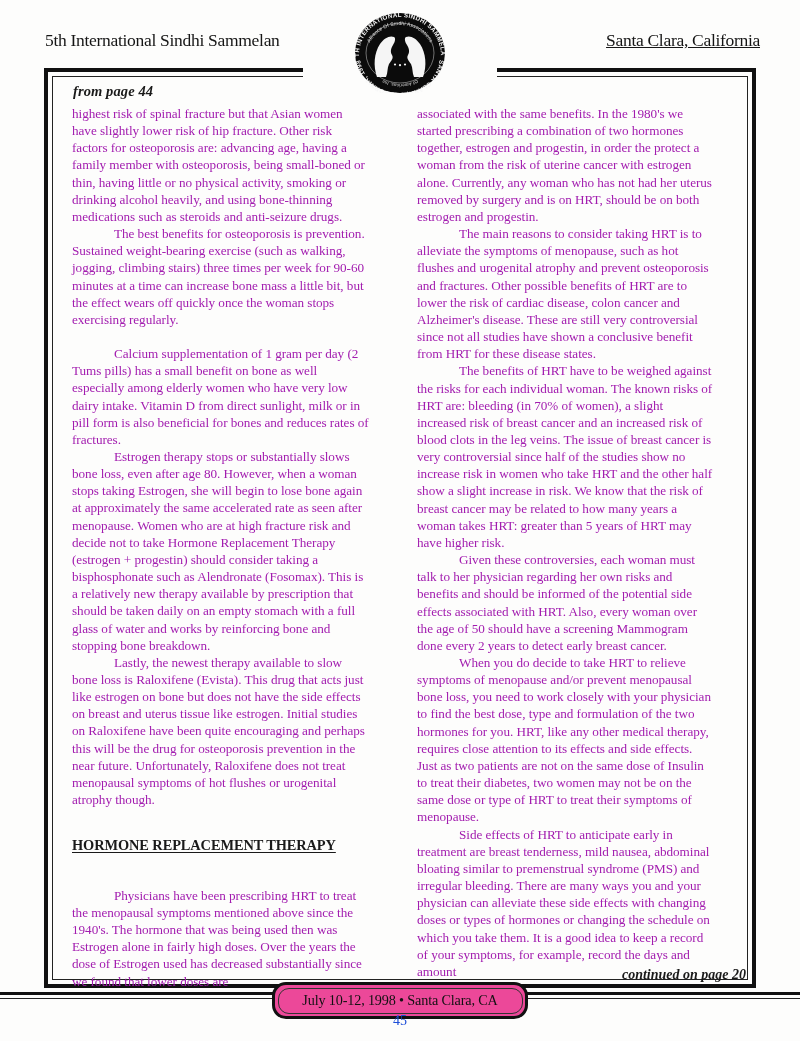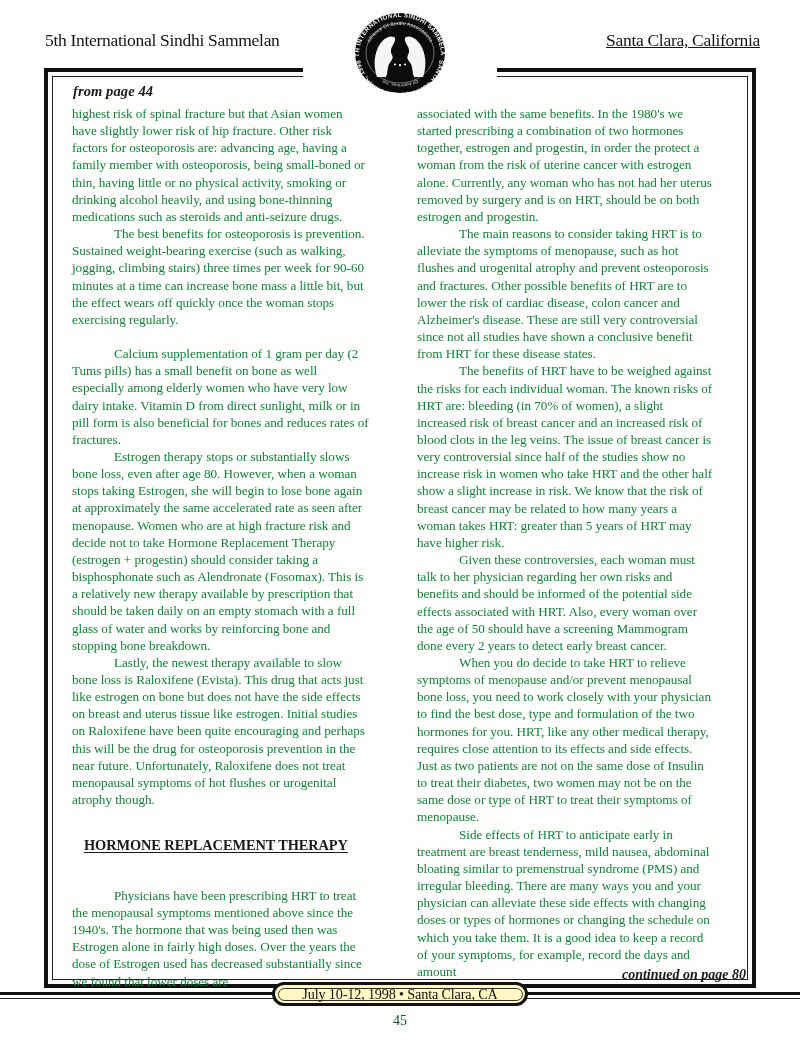--- a/index.html
+++ b/index.html
@@ -127,30 +127,30 @@
     height: 862px;
   }
   .col-left  { left: 0px; }
   .col-right { left: 345px; }
 
   p.para {
     margin: 0;
     font-size: 13.2px;
     line-height: 17.15px;
     text-align: left;
-    color: #15803d;
+    color: #a21caf;
     letter-spacing: -0.05px;
   }
   p.para.indent { text-indent: 42px; }
   p.para.gap-above { margin-top: 17px; }
 
   b.strong { font-weight: normal; text-align: right; }
 
   h3.section-head {
-    margin: 28px 0 0 12px;
+    margin: 28px 0 0 0;
     font-size: 14.4px;
     line-height: 18.5px;
     font-weight: bold;
     text-decoration: underline;
     text-underline-offset: 2px;
     letter-spacing: -0.1px;
     font-family: Liberation Serif, serif;
   }
   .head-line { display: block; }
 
@@ -182,24 +182,24 @@
   .rule-left-thick  { left: 0px;   top: 11px; width: 282px; }
   .rule-left-thin   { left: 0px;   top: 17px; width: 282px; }
   .rule-right-thick { right: 0px;  top: 11px; width: 285px; }
   .rule-right-thin  { right: 0px;  top: 17px; width: 285px; }
 
   .pill {
     position: absolute;
     left: 272px;
     top: 1px;
     width: 256px;
-    height: 24px;
+    height: 37px;
     border: 3.5px solid #111;
     border-radius: 14px;
-    background: #fef9c3;
+    background: #ec4899;
     box-sizing: border-box;
   }
   .pill-inner {
     position: absolute;
     left: 2.5px;
     top: 2.5px;
     right: 2.5px;
     bottom: 2.5px;
     border: 1px solid #333;
     border-radius: 11px;
@@ -215,21 +215,21 @@
     color: #111;
   }
 
   .page-number {
     position: absolute;
     left: 0;
     top: 1013px;
     width: 800px;
     text-align: center;
     font-size: 14px;
-    color: #14532d;
+    color: #1d4ed8;
   }
 </style>
 </head>
 <body>
 
 <div class="page">
 
   <div class="runhead">
     <div class="runhead-left">5th International Sindhi Sammelan</div>
     <div class="runhead-right">Santa Clara, California</div>
@@ -300,21 +300,21 @@
       <div class="col col-right" id="col-right">
           <p class="para" id="p-combination"><span>associated with the same benefits. In the 1980's we started prescribing a combination of two hormones together, </span><b class="strong">estrogen and progestin,</b><span> in order the protect a woman from the risk of uterine cancer with estrogen alone. Currently, any woman who has not had her uterus removed by surgery and is on HRT, should be on both estrogen and progestin.</span></p>
           <p class="para indent" id="p-main-reasons"><b class="strong">The main reasons to consider taking HRT is to alleviate the symptoms of menopause, such as hot flushes and urogenital atrophy and prevent osteoporosis and fractures</b><span>. Other possible benefits of HRT are to lower the risk of cardiac disease, colon cancer and Alzheimer's disease. These are still very controversial since not all studies have shown a conclusive benefit from HRT for these disease states.</span></p>
           <p class="para indent" id="p-benefits-risks"><b class="strong">The benefits of HRT have to be weighed against the risks for each individual woman</b><span>. The known risks of HRT are: bleeding (in 70% of women), a slight increased risk of breast cancer and an increased risk of blood clots in the leg veins. The issue of breast cancer is very controversial since half of the studies show no increase risk in women who take HRT and the other half show a slight increase in risk.  We know that the risk of breast cancer may be related to how many years a woman takes HRT: greater than 5 years of HRT may have higher risk.</span></p>
           <p class="para indent" id="p-controversies"><span>Given these controversies, each woman must talk to her physician regarding her own risks and benefits and should be informed of the potential side effects associated with HRT. Also, </span><b class="strong">every woman over the age of 50 should have a screening Mammogram done every 2 years to detect early breast cancer.</b></p>
           <p class="para indent" id="p-when-you-decide"><span>When you do decide to take HRT to relieve symptoms of menopause and/or prevent menopausal bone loss, you need to work closely with your physician to find the best dose, type and formulation of the two hormones for you. HRT, like any other medical therapy, requires close attention to its effects and side effects.  </span><b class="strong">Just as two patients are not on the same dose of Insulin to treat their diabetes, two women may not be on the same dose or type of HRT to treat their symptoms of menopause.</b></p>
           <p class="para indent" id="p-side-effects"><span>Side effects of HRT to anticipate early in treatment are breast tenderness, mild nausea, abdominal bloating similar to premenstrual syndrome (PMS) and irregular bleeding. There are many ways you and your physician can </span><b class="strong">alleviate these side effects with changing doses or types of hormones or changing the schedule on which you take them.</b><span> It is a good idea to keep a record of your symptoms, for example, record the days and amount</span></p>
         </div>
     </div>
 
-    <div class="continued">continued on page 80</div>
+    <div class="continued">continued on page 20</div>
   </div>
 
   <div class="footer-band">
     <div class="rule rule-left-thick"></div>
     <div class="rule thin rule-left-thin"></div>
     <div class="rule rule-right-thick"></div>
     <div class="rule thin rule-right-thin"></div>
     <div class="pill">
       <div class="pill-inner">
         <span class="pill-text">July 10-12, 1998 • Santa Clara, CA</span>

